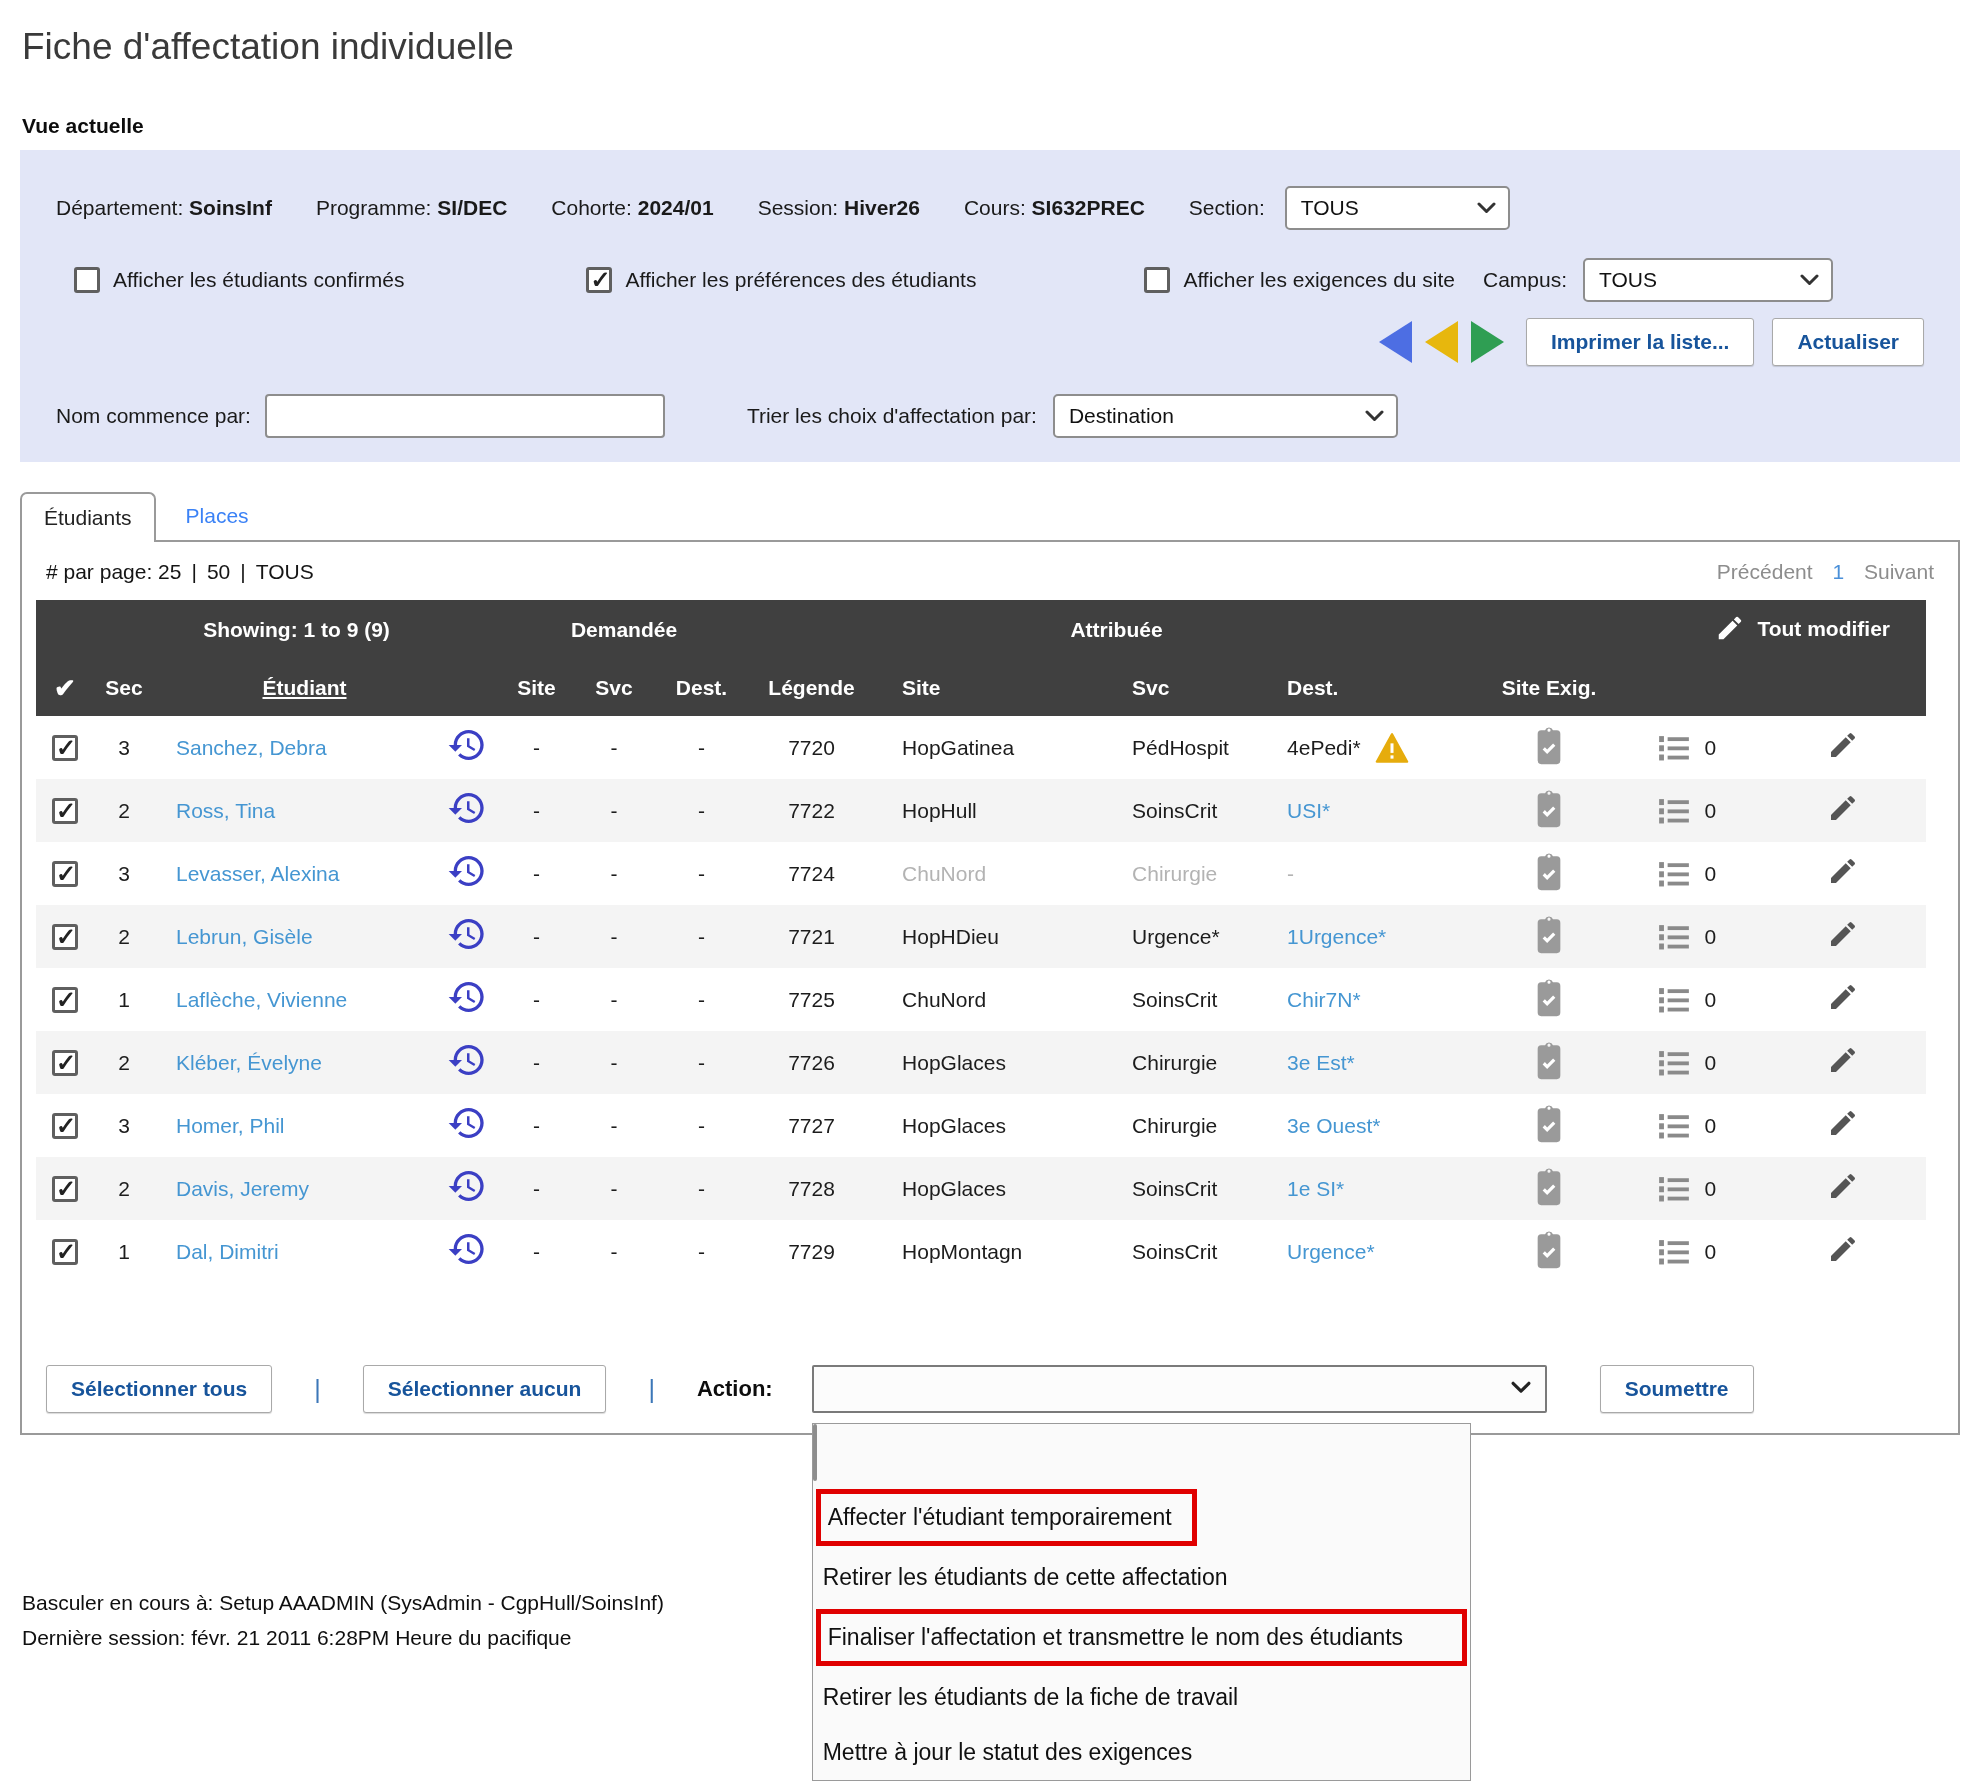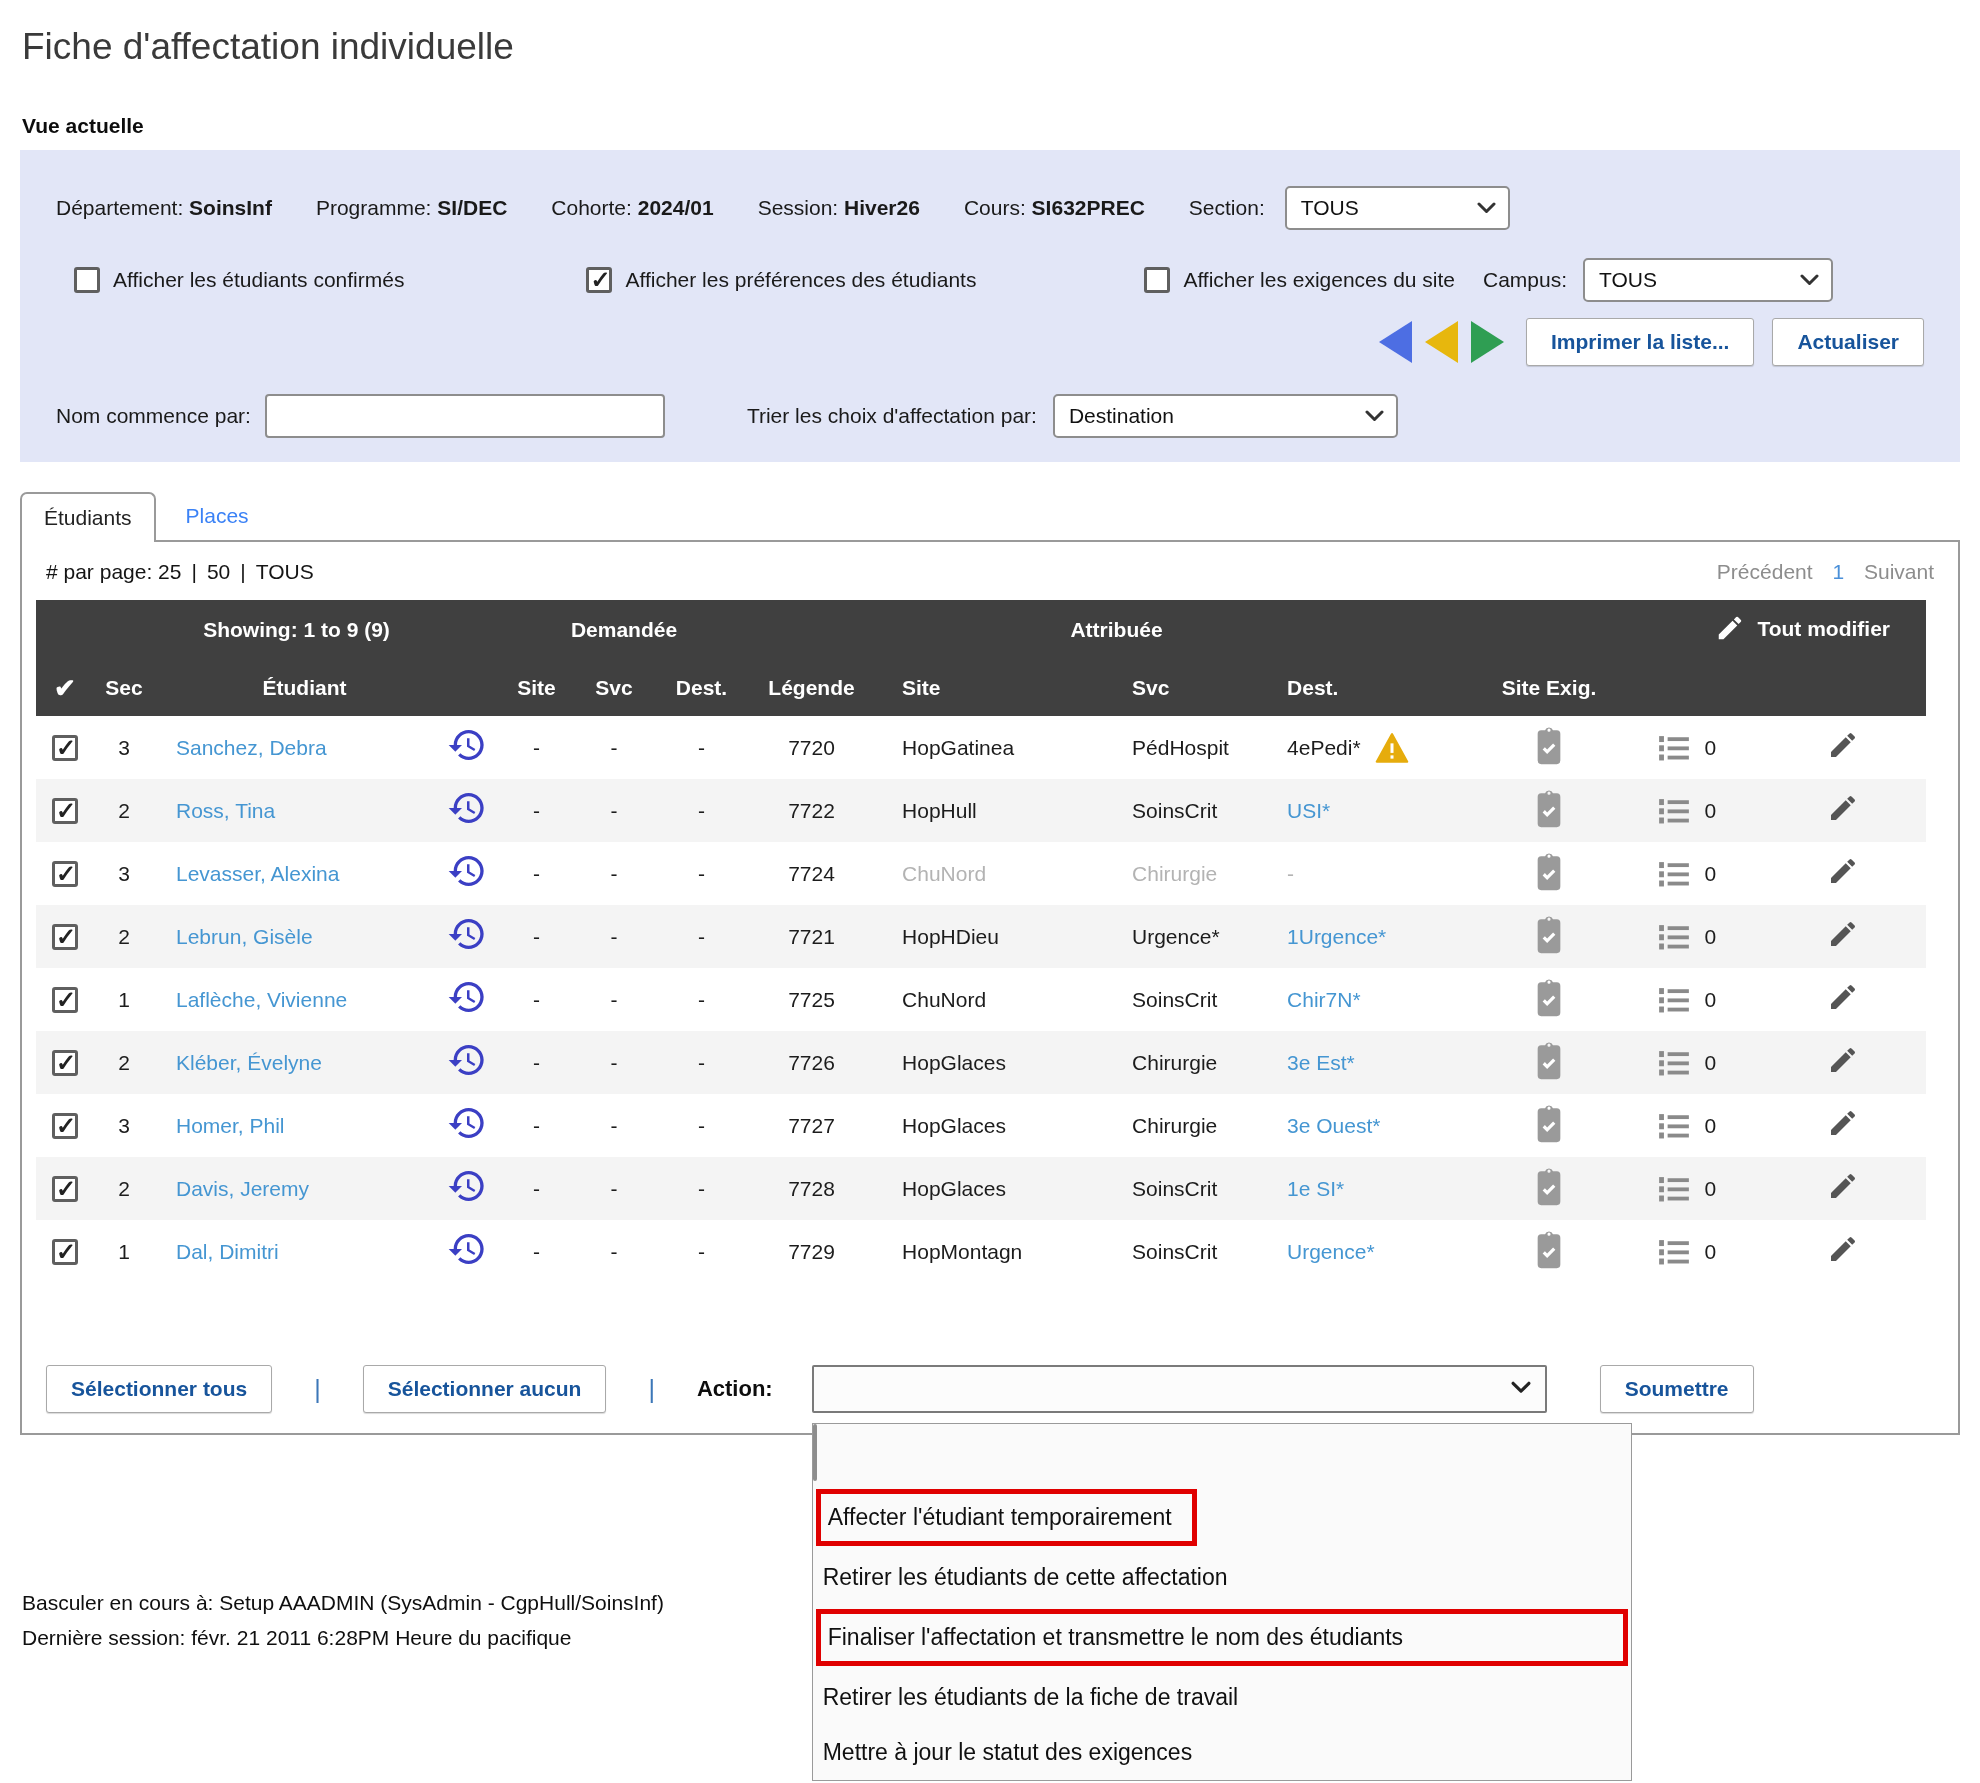--- a/index.html
+++ b/index.html
@@ -64,21 +64,21 @@
   .pagination { color:#8d8d8d; }
   .pagination .pg-num { color:#4a90d9; margin:0 14px; cursor:pointer; }
   .pagination .pg-btn { cursor:pointer; }
 
   
   table.grid { width:1890px; border-collapse:collapse; table-layout:fixed; }
   thead th, thead td { background:#404040; color:#fff; font-weight:700; font-size:21px;margin-top:18px; }
   tr.hdr-group td { height:60px; text-align:center; }
   tr.hdr-cols th { height:56px; text-align:center; }
   .hd-left { text-align:left !important; padding-left:28px; }
-  .hd-etud { text-align:right; padding-left:22px; }
+  .hd-etud { text-align:right; padding-left:22px;text-decoration:underline; }
   .hd-check { font-size:26px; }
   .hd-edit-all { text-align:right !important; padding-right:36px; }
   .hd-edit-all .w-pen { vertical-align:-7px; margin-right:12px; }
   tbody td { font-size:21px; height:63px; color:#1c1c1c; }
   tbody tr.alt { background:#f4f4f4; }
   td.c-check, td.c-sec, td.c-dash, td.c-leg, td.c-exig, td.c-count, td.c-edit, td.c-hist { text-align:center; }
   td.c-check .cb { display:inline-block; vertical-align:middle; }
   td.c-name { padding-left:22px; }
   td.c-name a { color:#4596d2; text-decoration:none; cursor:pointer; }
   td.c-site, td.c-svc, td.c-dest { padding-left:28px; }
@@ -89,21 +89,21 @@
 
   
   .actionbar { display:flex; align-items:center; margin-top:82px; padding:0 10px; position:relative;gap:25px; }
   .sep { color:#3c77b8; font-size:25px; margin:0 17px; }
   .action-label { font-weight:700; font-size:22px; color:#0d0d0d; margin-right:14px; }
   .action-selwrap { position:relative; width:735px; }
   .action-sel { border:2px solid #7a7a7a; border-radius:2px; background:#fcfcfc; height:48px; display:flex; align-items:center; justify-content:flex-end; padding:0 14px; cursor:pointer; }
   .submit-btn { margin-left:28px; }
 
   
-  .menu { position:absolute; top:calc(100% + 10px); left:0; width:820px; background:#fafafa; border:1px solid #9a9a9a; z-index:30; }
+  .menu { position:absolute; top:calc(100% + 10px); left:0; width:659px; background:#fafafa; border:1px solid #9a9a9a; z-index:30; }
   .m-item { font-size:23px; padding:14px 10px; color:#101010; cursor:pointer; }
   .m-item.sel { background:#1a66d3; height:57px; padding:0; }
   .m-item.red { padding:4px 0 4px 3px; }
   .redbox { display:inline-block; border:5px solid #e00000; padding:10px 20px 10px 7px; }
   .m-item.red.full { padding-right:3px; }
   .redbox.full { display:block; padding-right:4px; }
 
   
   .footer { margin:150px 0 0 22px; font-size:21px; color:#0f0f0f; line-height:35px; }
   .footer .version { margin-left:34px; }

